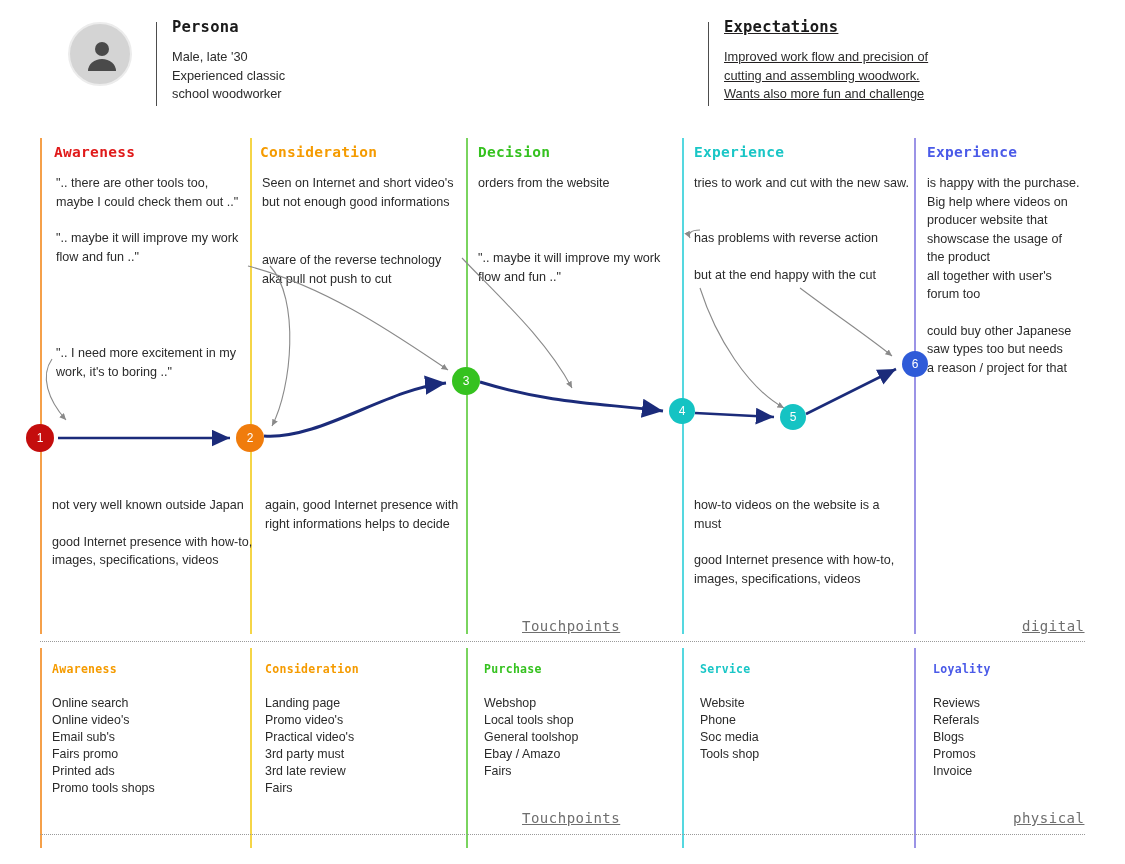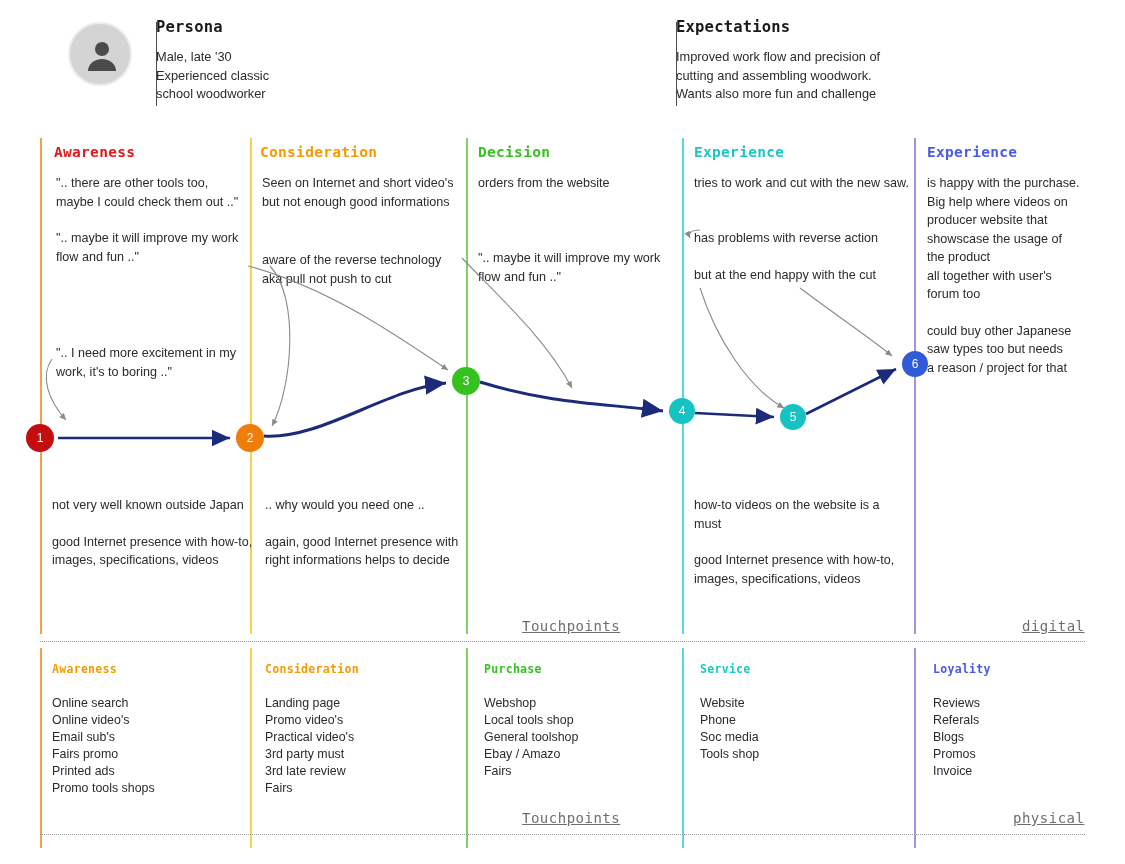--- a/index.html
+++ b/index.html
@@ -15,28 +15,28 @@
 
   
   .header { position: absolute; left: 0; top: 0; width: 1125px; height: 128px; }
   .avatar {
     position: absolute; left: 68px; top: 22px;
     width: 64px; height: 64px; border-radius: 50%;
     background: #d4d4d4; border: 2px solid #ececec;
   }
   .avatar svg { position: absolute; left: 13px; top: 13px; }
 
-  .hblock { position: absolute; top: 18px; }
+  .hblock { position: absolute; top: 18px; padding-left: 16px; }
   .hblock::before {
     content: ""; position: absolute; left: 0; top: 4px;
     width: 1px; height: 84px; background: #4d4d4d;
   }
   .hblock.b1 { left: 156px; width: 220px; }
   .hblock.b2 { left: 386px; width: 280px; }
-  .hblock.b3 { left: 676px; width: 330px; }
+  .hblock.b3 { left: 708px; width: 330px; text-decoration: underline; }
   .hblock h2 {
     margin: 0 0 12px 0;
     font-family: "DejaVu Sans Mono", monospace;
     font-size: 15.5px; font-weight: bold; letter-spacing: 0.2px;
     color: #1a1a1a;
   }
   .hblock p { margin: 0; font-size: 12.8px; line-height: 18.5px; color: #2b2b2b; }
 
   
   .stage-line { position: absolute; top: 138px; width: 2px; height: 496px; }
@@ -147,21 +147,20 @@
       </div>
       <div class="col-txt" style="left:262px;top:174px;width:215px">
         <p style="white-space:pre-line">Seen on Internet and short video's
 but not enough good informations</p>
       </div>
       <div class="col-txt" style="left:262px;top:251px;width:215px">
              <p style="white-space:pre-line">aware of the reverse technology
 aka pull not push to cut</p>
       </div>
       <div class="col-txt" style="left:265px;top:496px;width:215px">
-        <p style="white-space:pre-line">.. why would you need one ..</p>
         <p style="white-space:pre-line">again, good Internet presence with
 right informations helps to decide</p>
       </div>
       <div class="col-txt" style="left:478px;top:174px;width:215px">
         <p style="white-space:pre-line">orders from the website</p>
       </div>
       <div class="col-txt" style="left:478px;top:249px;width:215px">
              <p style="white-space:pre-line">".. maybe it will improve my work
 flow and fun .."</p>
       </div>

